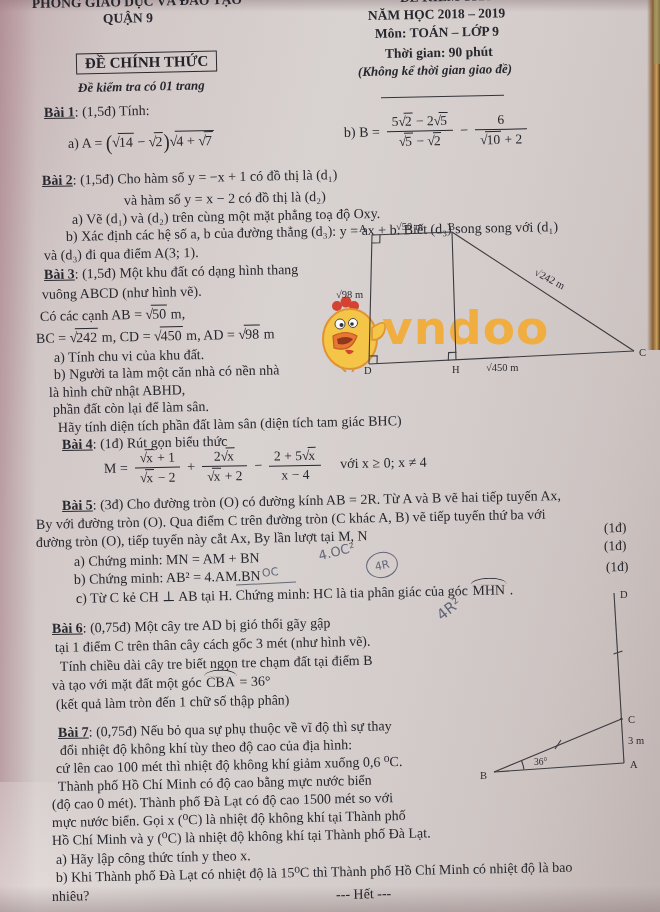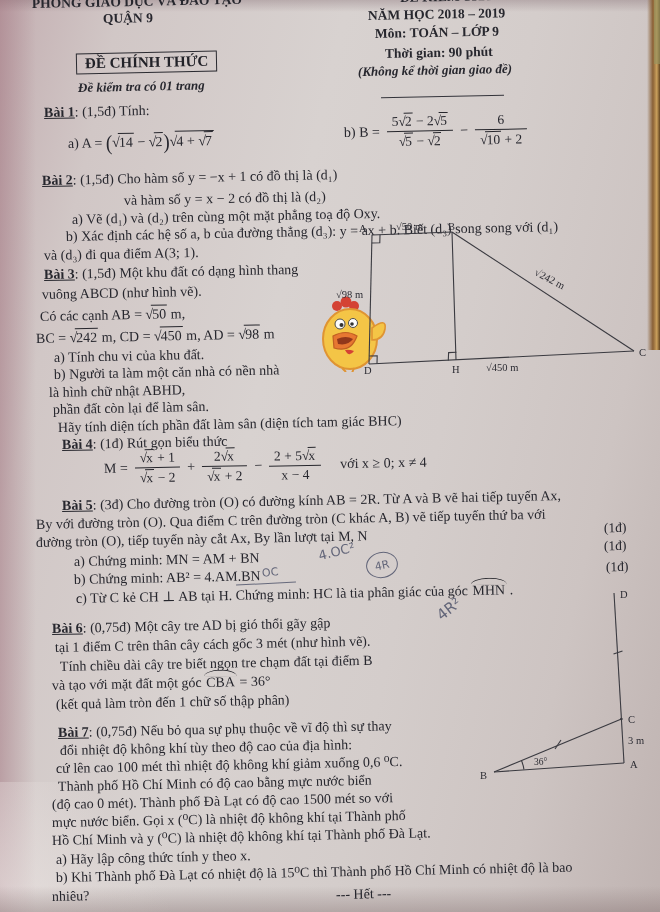--- a/index.html
+++ b/index.html
@@ -69,20 +69,21 @@
     <circle cx="20" cy="28" r="5" fill="#fff" stroke="#444" stroke-width="1"></circle>
     <circle cx="21.5" cy="29" r="2" fill="#2b2b2b"></circle>
     <circle cx="33" cy="27" r="4.5" fill="#fff" stroke="#444" stroke-width="1"></circle>
     <circle cx="32" cy="28" r="1.8" fill="#2b2b2b"></circle>
     <path d="M13 40 Q26 33 37 40 Q31 57 14 52 Z" fill="#e8732a" stroke="#c05a1a" stroke-width="1.2"></path>
     <path d="M17 43 Q26 39 33 43 Q28 50 18 48 Z" fill="#8e2f12"></path>
     <path d="M25 54 q4 8 9 1 q-5 -2 -9 -1" fill="#d43b2c"></path>
     <path d="M52 32 q15 -11 13 1 q-2 11 -13 11 Z" fill="#f6c53f" stroke="#e0912b" stroke-width="1.6"></path>
     <path d="M22 72 l4 4 M34 72 l-2 5" stroke="#e0912b" stroke-width="2"></path>
   </svg>
+  <div class="wm-text">vndoo</div>
 
   <div class="t b" style="left:32px;top:-4px;font-size:13.5px">PHÒNG GIÁO DỤC VÀ ĐÀO TẠO</div>
   <div class="t b" style="left:103px;top:11px;font-size:13.5px">QUẬN 9</div>
   <div class="box">ĐỀ CHÍNH THỨC</div>
   <div class="t b i" style="left:78px;top:80px;font-size:13px">Đề kiểm tra có 01 trang</div>
 
   <div class="t b clip0" style="left:400px;font-size:13.5px">ĐỀ KIỂM TRA</div>
   <div class="t b" style="left:368px;top:8px;font-size:13.5px">NĂM HỌC 2018 – 2019</div>
   <div class="t b" style="left:375px;top:26px;font-size:13.5px">Môn: TOÁN – LỚP 9</div>
   <div class="t b" style="left:385px;top:46px;font-size:13.5px">Thời gian:  90 phút</div>

